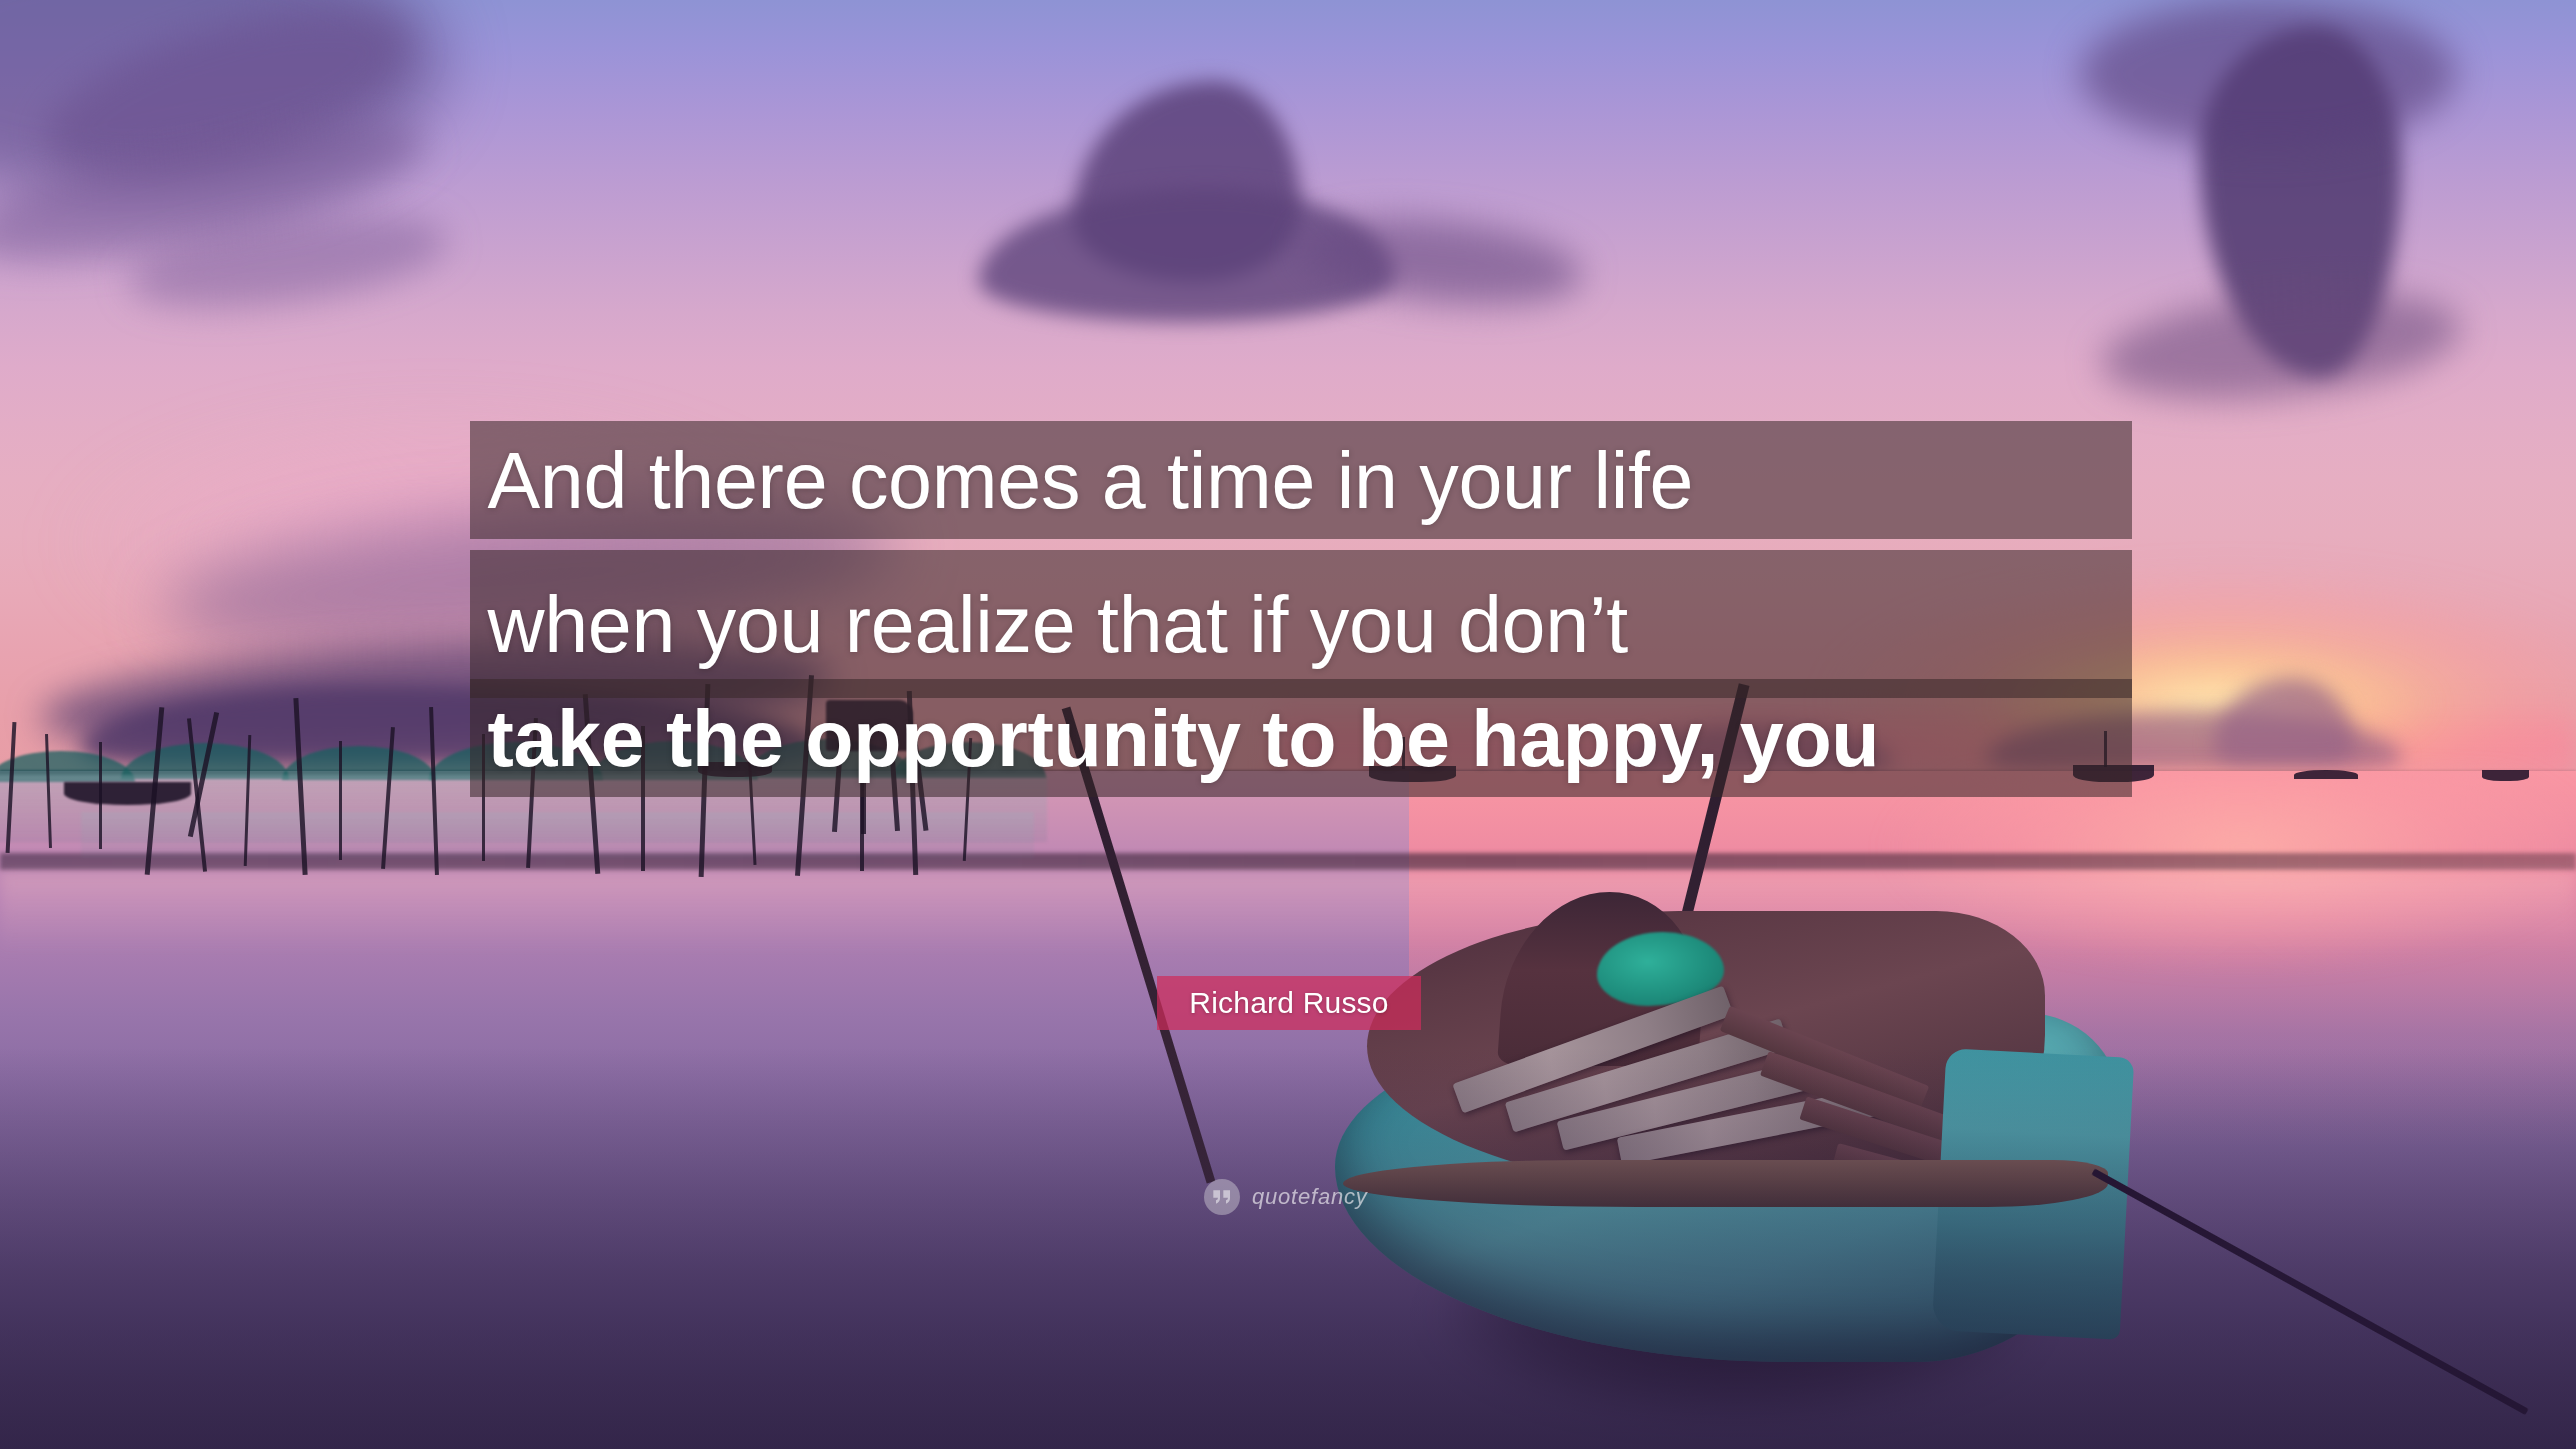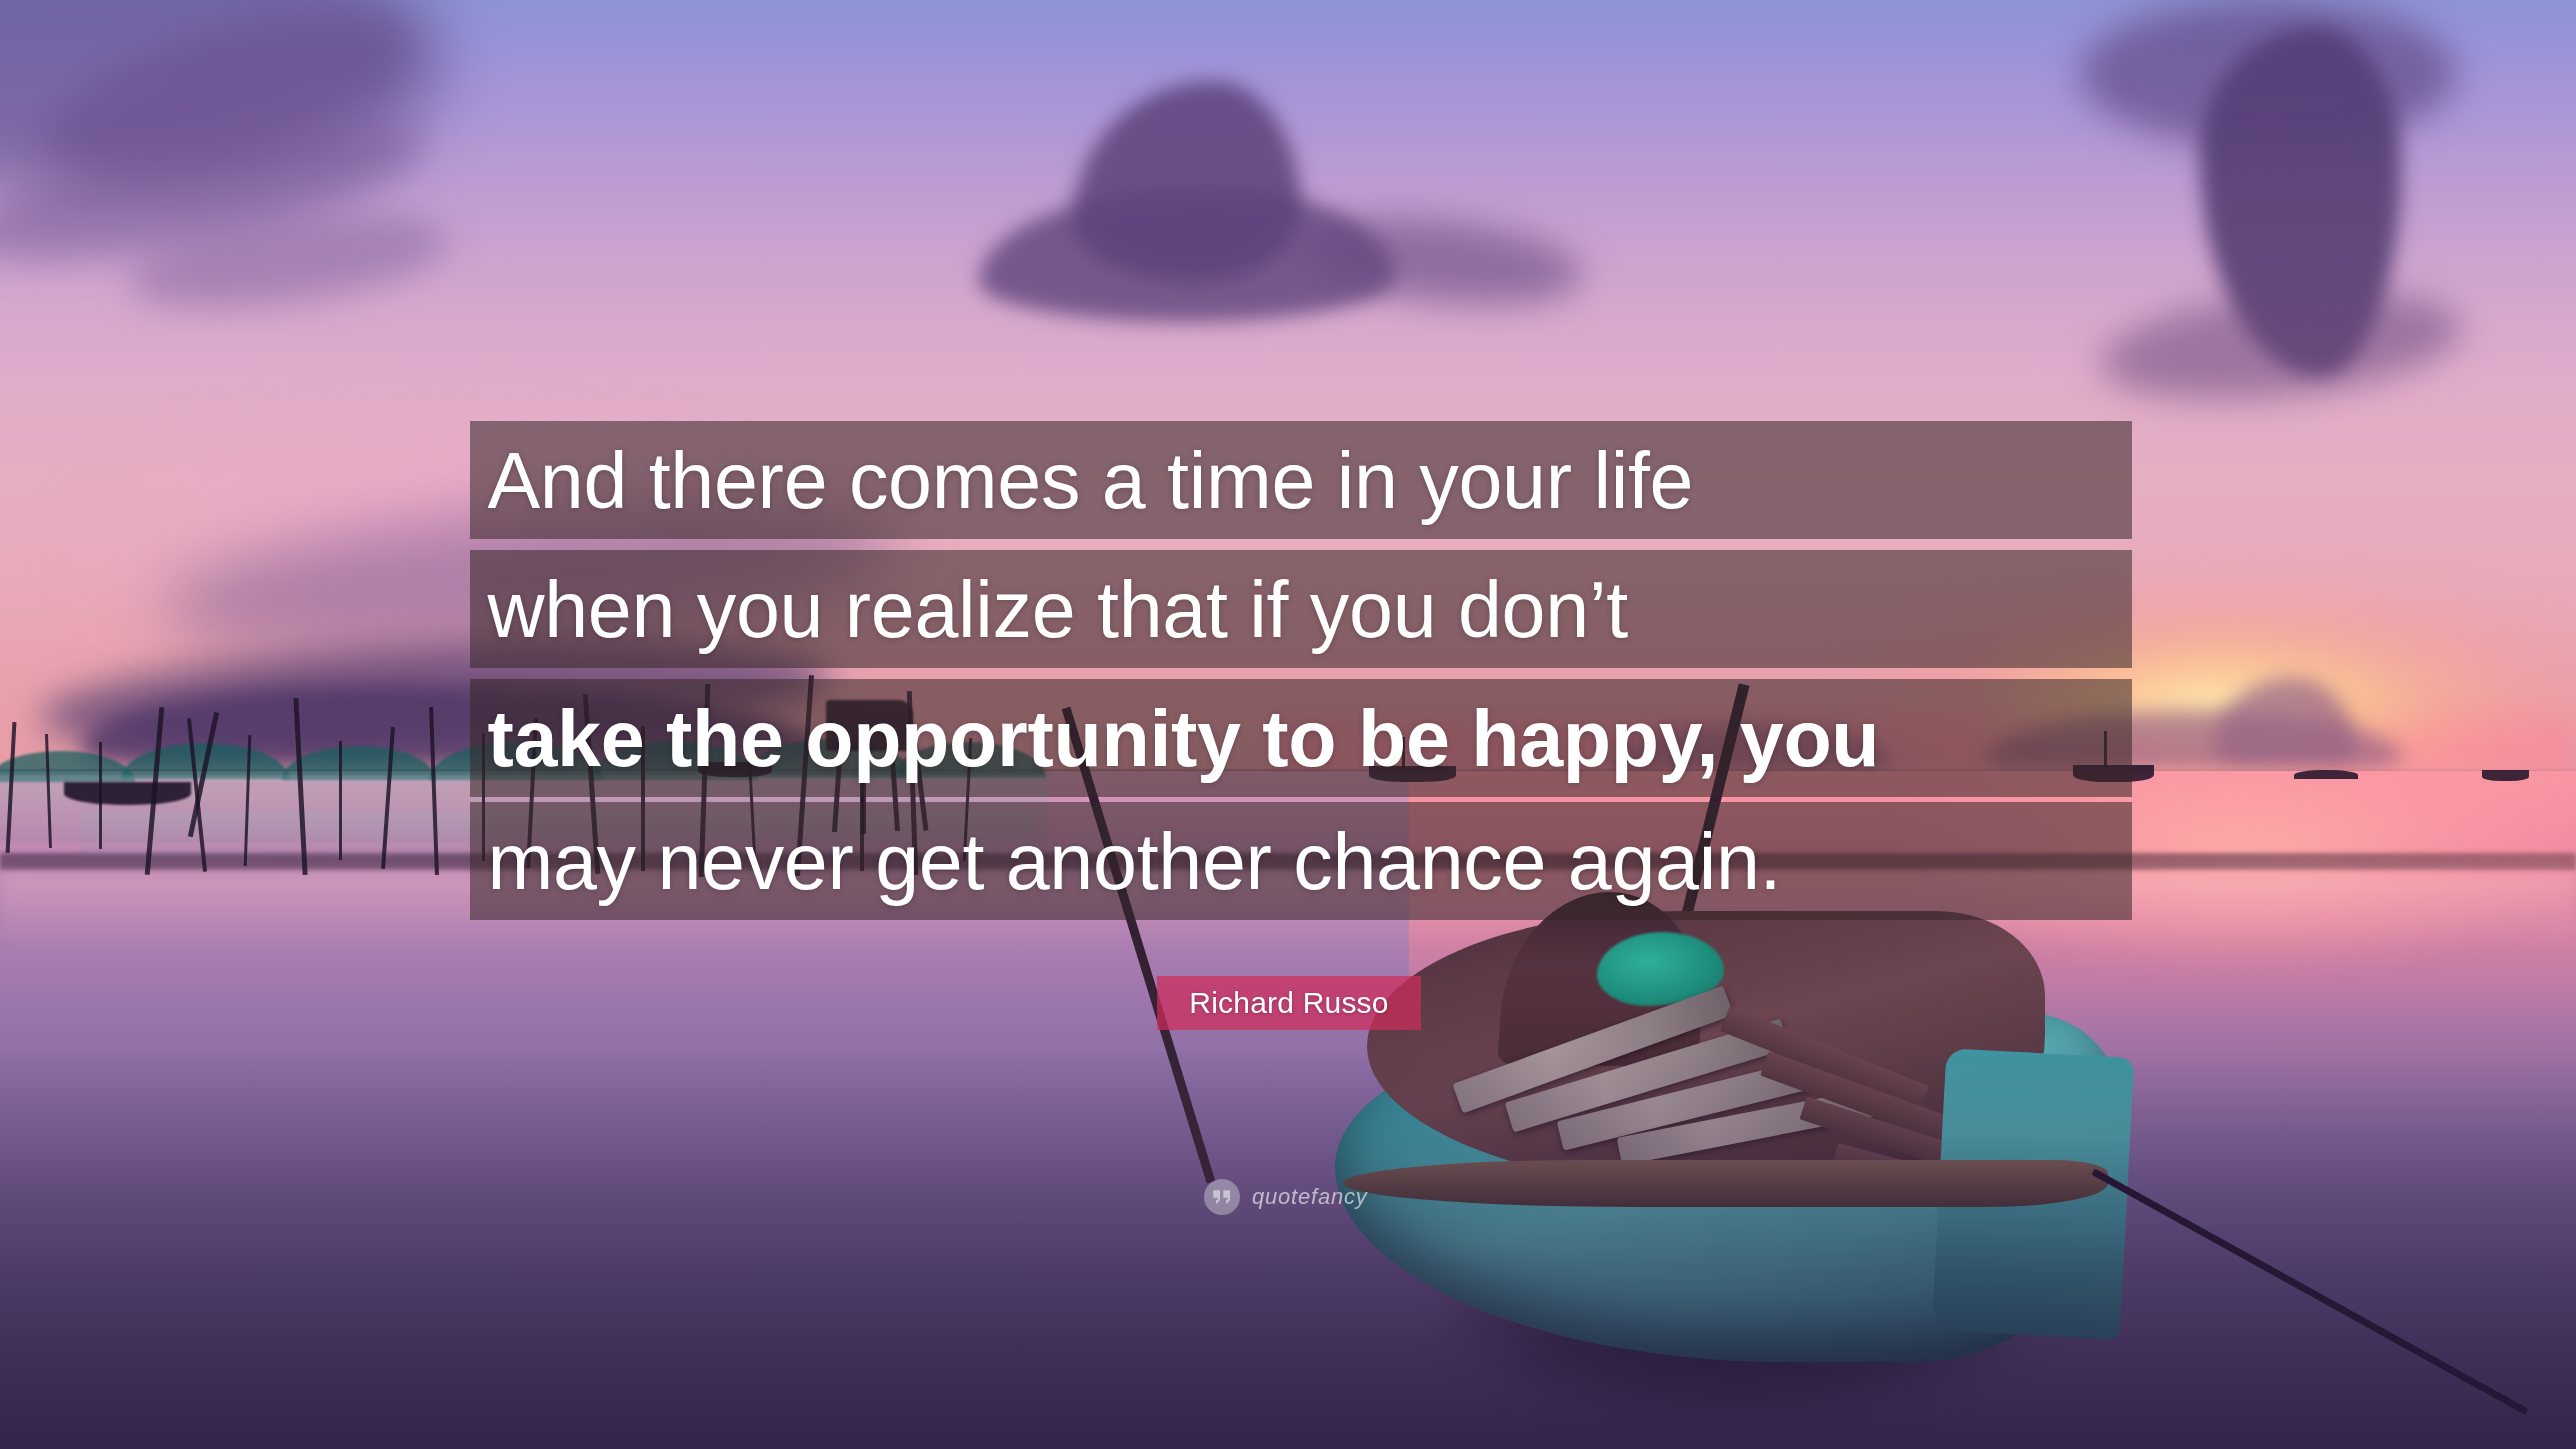--- a/index.html
+++ b/index.html
@@ -252,21 +252,21 @@
     font-weight:400;
     letter-spacing:-0.3px;
     display:flex;
     align-items:center;
     padding-left:17.4px;
     white-space:nowrap;
     text-shadow:0 1.3px 6.7px rgba(0,0,0,.22);
     pointer-events:auto;
   }
   .qline.l1{ top:421px;  height:118px; }
-  .qline.l2{ top:550px;  height:118px; }
+  .qline.l2{ top:550px;  height:148px; }
   .qline.l3{ top:679px; height:118px;font-weight:bold; }
   .qline.l4{ top:802px; height:118px; }
 
   .author{
     position:absolute;
     left:1157px; top:976px;
     width:264px; height:54px;
     background:rgba(206,45,92,.72);
     color:#fff;
     display:flex; align-items:center; justify-content:center;
@@ -413,21 +413,20 @@
       <div class="rope" style="left:778px; top:276px; width:496px; height:7.4px; transform:rotate(29deg); transform-origin:left center;"></div>
     </div>
 
     <div class="fg-dark"></div>
   </div>
 
   <div class="quote-lines">
     <div class="qline l1">And there comes a time in your life</div>
     <div class="qline l2">when you realize that if you don’t</div>
     <div class="qline l3">take the opportunity to be happy, you</div>
-    <div class="qline l4">may never get another chance again.</div>
   </div>
 
   <div class="author">
     <span>Richard Russo</span>
   </div>
 
   <div class="watermark">
     <span class="wm-badge">
       <svg width="20" height="16" viewBox="0 0 30 24" aria-hidden="true">
         <path d="M2 2 h10 v12 q0 6 -6 8 v-5 q3 -1 3 -4 h-7 z" fill="#f2f2f4"></path>

